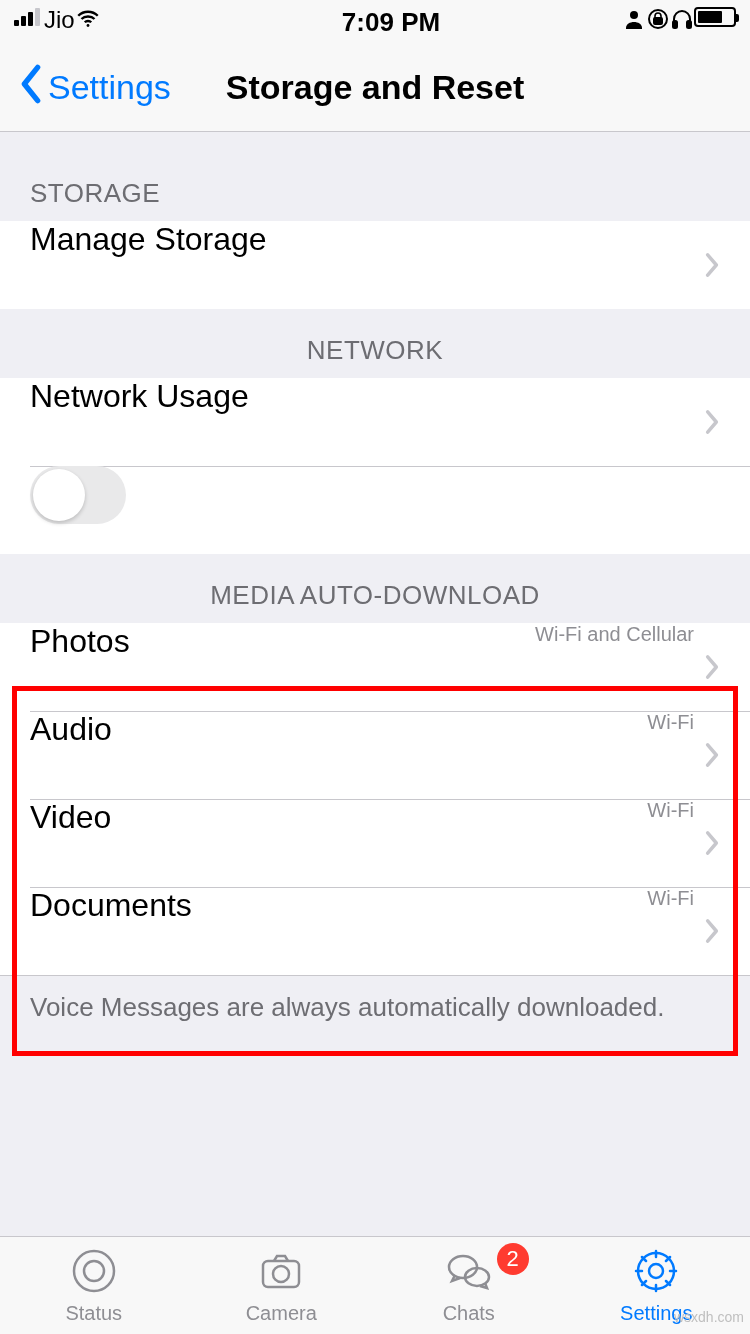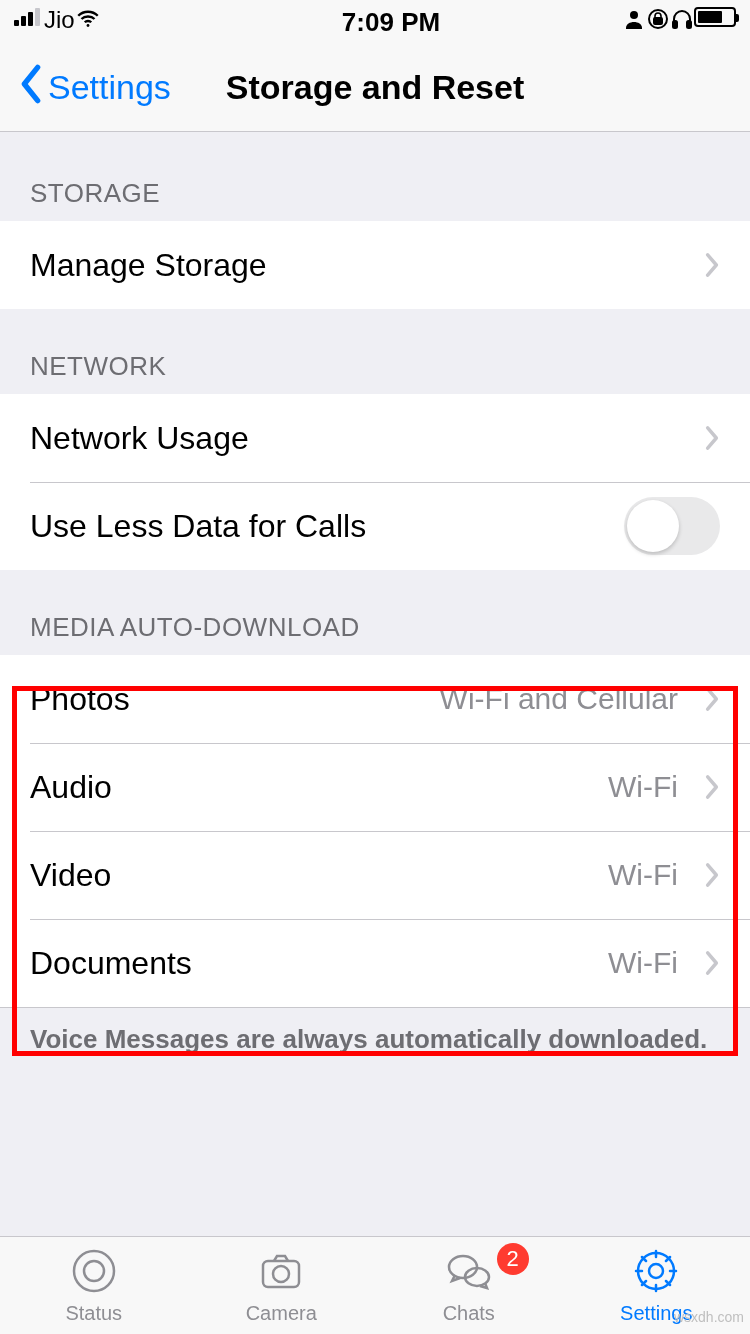--- a/index.html
+++ b/index.html
@@ -65,40 +65,38 @@
       font-size:34px; font-weight:600;
     }
 
     
     .section-header {
       padding: 46px 30px 12px;
       font-size:26px;
       color:#6d6d72;
       letter-spacing:0.5px;
     }
-    .section-header.tight { padding-top: 42px; }
+    .section-header.tight { padding-top: 26px; text-align: center; }
 
     
     .group { background:#fff; }
     .row {
       min-height: 88px;
       display:flex;
-      align-items:center;
       padding: 0 30px;
       font-size:32px;
       position:relative;
-      gap:16px;
     }
     .row + .row::before {
       content:"";
       position:absolute; top:0; left:30px; right:0;
       height:1px; background:#c8c7cc;
     }
     .row .label { flex:1; }
-    .row .value { color:#8e8e93; font-size:30px; margin-right:10px; }
+    .row .value { color:#8e8e93; font-size:20px; margin-right:10px; }
     .chevron svg { width:16px; height:26px; }
     .chevron { color:#c7c7cc; display:flex; align-items:center; }
 
     
     .toggle {
       width:96px; height:58px; border-radius:29px;
       background:#e9e9ea; position:relative;
     }
     .toggle .knob {
       position:absolute; top:3px; left:3px;
@@ -113,21 +111,20 @@
       pointer-events:none;
     }
 
     
     .footer-caption {
       padding: 16px 30px 30px;
       font-size:26px;
       color:#6d6d72;
       border-top:1px solid #c8c7cc;
       background:#efeff4;
-      font-weight:bold;
     }
 
     
     .reset-row .label { color:#8e8e93; }
 
     
     .tab-bar {
       position:absolute; bottom:0; left:0; right:0;
       height:98px; background:#f8f8f8;
       border-top:1px solid #c8c7cc;
@@ -231,21 +228,20 @@
 <div class="group">
   <div class="row">
     <span class="label">Network Usage</span>
     <span class="chevron">
       <svg viewBox="0 0 10 18" fill="none" stroke="#c7c7cc" stroke-width="2.4" stroke-linecap="round" stroke-linejoin="round">
           <polyline points="2,2 8,9 2,16"></polyline>
         </svg>
     </span>
   </div>
   <div class="row">
-    <span class="label">Use Less Data for Calls</span>
     <div class="toggle">
       <div class="knob"></div>
     </div>
   </div>
 </div>
 
 <div class="section-header tight">MEDIA AUTO-DOWNLOAD</div>
 <div class="group" id="media-group">
   <div class="row">
     <span class="label">Photos</span>

